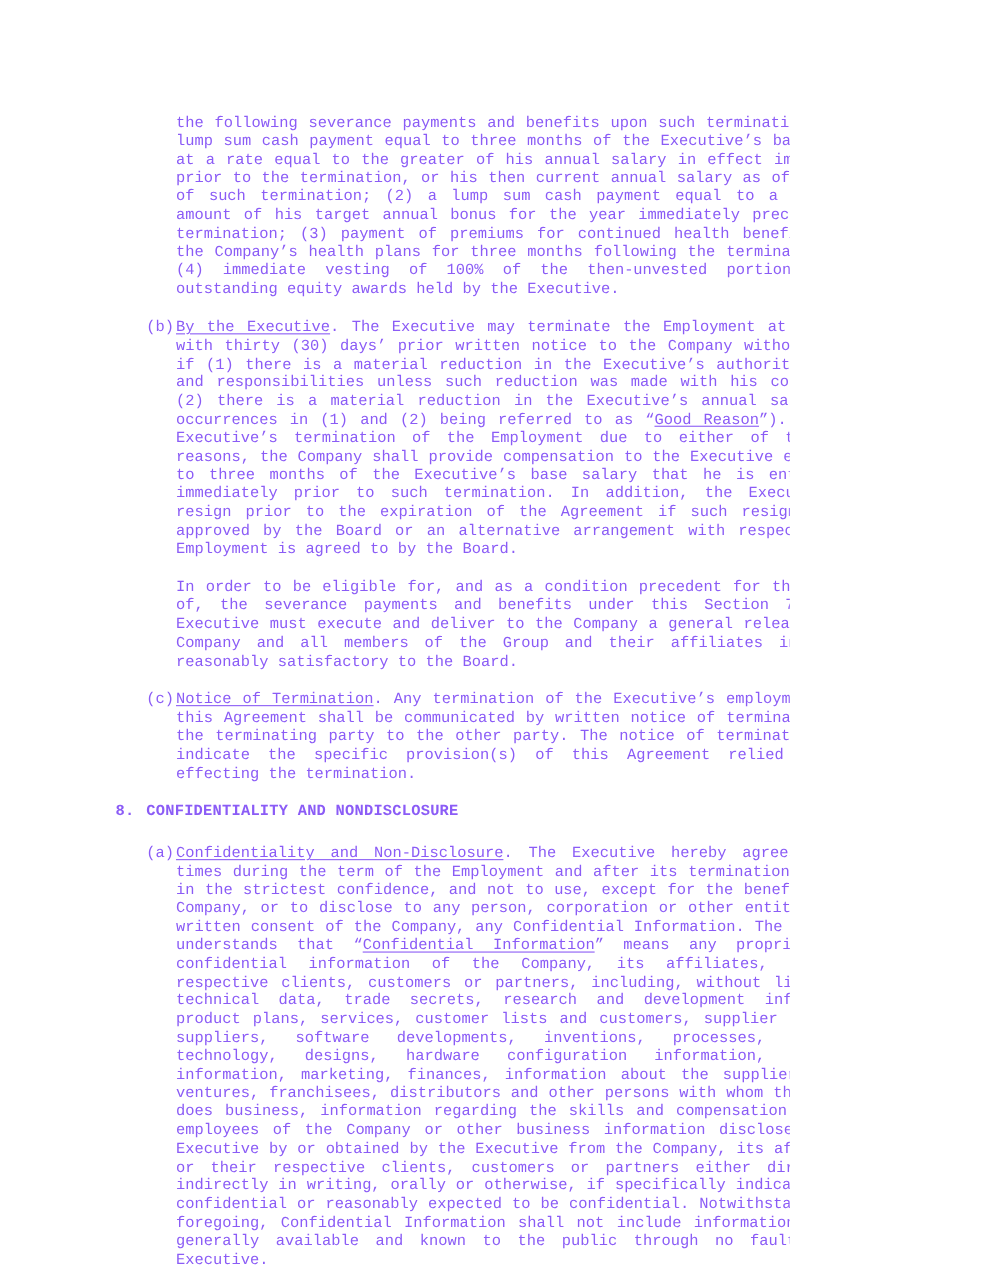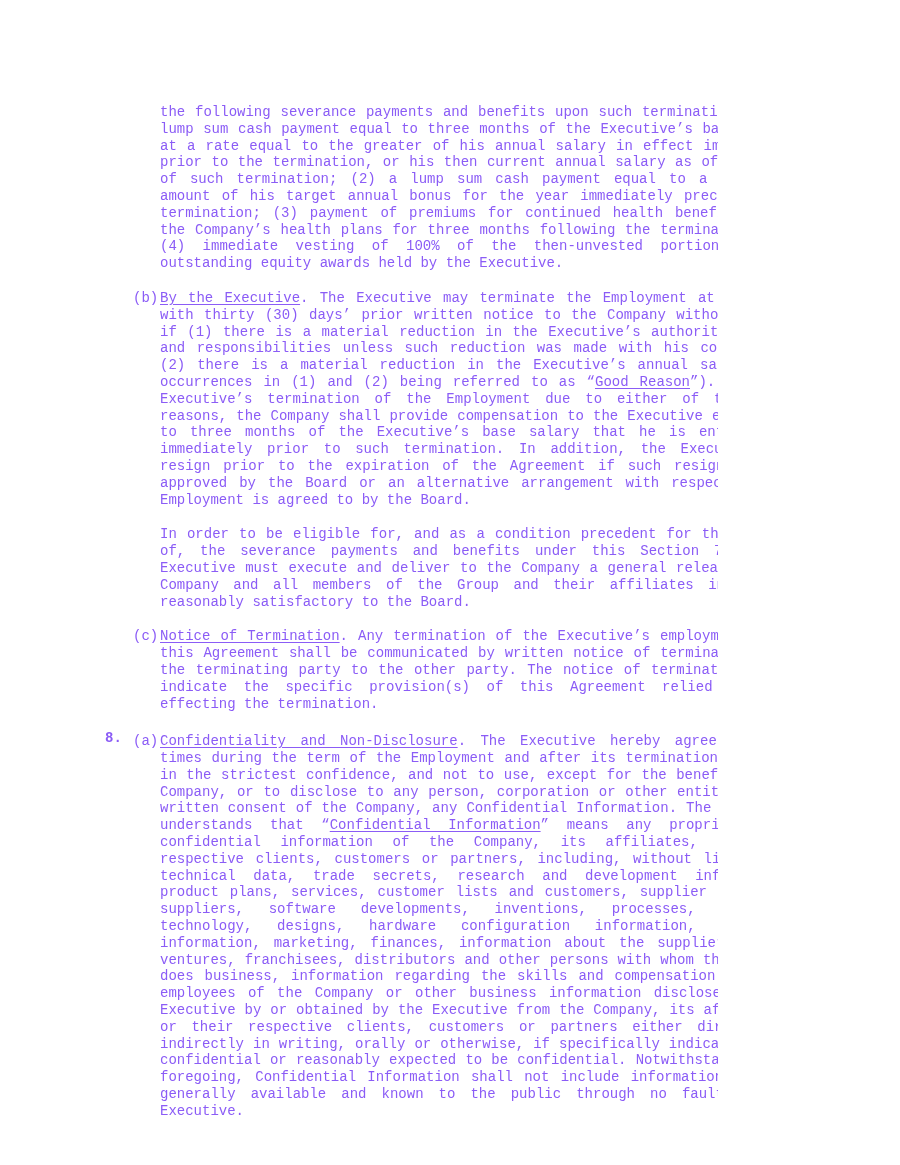--- a/index.html
+++ b/index.html
@@ -54,16 +54,16 @@
 </style>
 </head>
 <body>
 
 <div class="page">
   <div class="doc">
       <div class="block"><span>the following severance payments and benefits upon such termination: (1) a lump sum cash payment equal to three months of the Executive’s base salary at a rate equal to the greater of his annual salary in effect immediately prior to the termination, or his then current annual salary as of the date of such termination; (2) a lump sum cash payment equal to a pro-rated amount of his target annual bonus for the year immediately preceding the termination; (3) payment of premiums for continued health benefits under the Company’s health plans for three months following the termination; and (4) immediate vesting of 100% of the then-unvested portion of any outstanding equity awards held by the Executive.</span></div>
       <div class="block"><span class="marker">(b)</span><span class="u">By the Executive</span><span>. The Executive may terminate the Employment at any time with thirty (30) days’ prior written notice to the Company without cause, if (1) there is a material reduction in the Executive’s authority, duties and responsibilities unless such reduction was made with his consent, or (2) there is a material reduction in the Executive’s annual salary (the occurrences in (1) and (2) being referred to as “</span><span class="u">Good Reason</span><span>”). Upon the Executive’s termination of the Employment due to either of the above reasons, the Company shall provide compensation to the Executive equivalent to three months of the Executive’s base salary that he is entitled to immediately prior to such termination. In addition, the Executive may resign prior to the expiration of the Agreement if such resignation is approved by the Board or an alternative arrangement with respect to the Employment is agreed to by the Board.</span></div>
       <div class="block"><span>In order to be eligible for, and as a condition precedent for the payment of, the severance payments and benefits under this Section 7(b), the Executive must execute and deliver to the Company a general release of the Company and all members of the Group and their affiliates in a form reasonably satisfactory to the Board.</span></div>
       <div class="block"><span class="marker">(c)</span><span class="u">Notice of Termination</span><span>. Any termination of the Executive’s employment under this Agreement shall be communicated by written notice of termination from the terminating party to the other party. The notice of termination shall indicate the specific provision(s) of this Agreement relied upon in effecting the termination.</span></div>
-      <div class="block heading"><span class="hnum">8.</span></div>
+      <div class="block heading"><span class="hnum">8.</span><span>CONFIDENTIALITY AND NONDISCLOSURE</span></div>
       <div class="block"><span class="marker">(a)</span><span class="u">Confidentiality and Non-Disclosure</span><span>. The Executive hereby agrees at all times during the term of the Employment and after its termination, to hold in the strictest confidence, and not to use, except for the benefit of the Company, or to disclose to any person, corporation or other entity without written consent of the Company, any Confidential Information. The Executive understands that “</span><span class="u">Confidential Information</span><span>” means any proprietary or confidential information of the Company, its affiliates, or their respective clients, customers or partners, including, without limitation, technical data, trade secrets, research and development information, product plans, services, customer lists and customers, supplier lists and suppliers, software developments, inventions, processes, formulas, technology, designs, hardware configuration information, personnel information, marketing, finances, information about the suppliers, joint ventures, franchisees, distributors and other persons with whom the Company does business, information regarding the skills and compensation of other employees of the Company or other business information disclosed to the Executive by or obtained by the Executive from the Company, its affiliates, or their respective clients, customers or partners either directly or indirectly in writing, orally or otherwise, if specifically indicated to be confidential or reasonably expected to be confidential. Notwithstanding the foregoing, Confidential Information shall not include information that is generally available and known to the public through no fault of the Executive.</span></div>
     </div>
 </div>
 
 </body></html>

